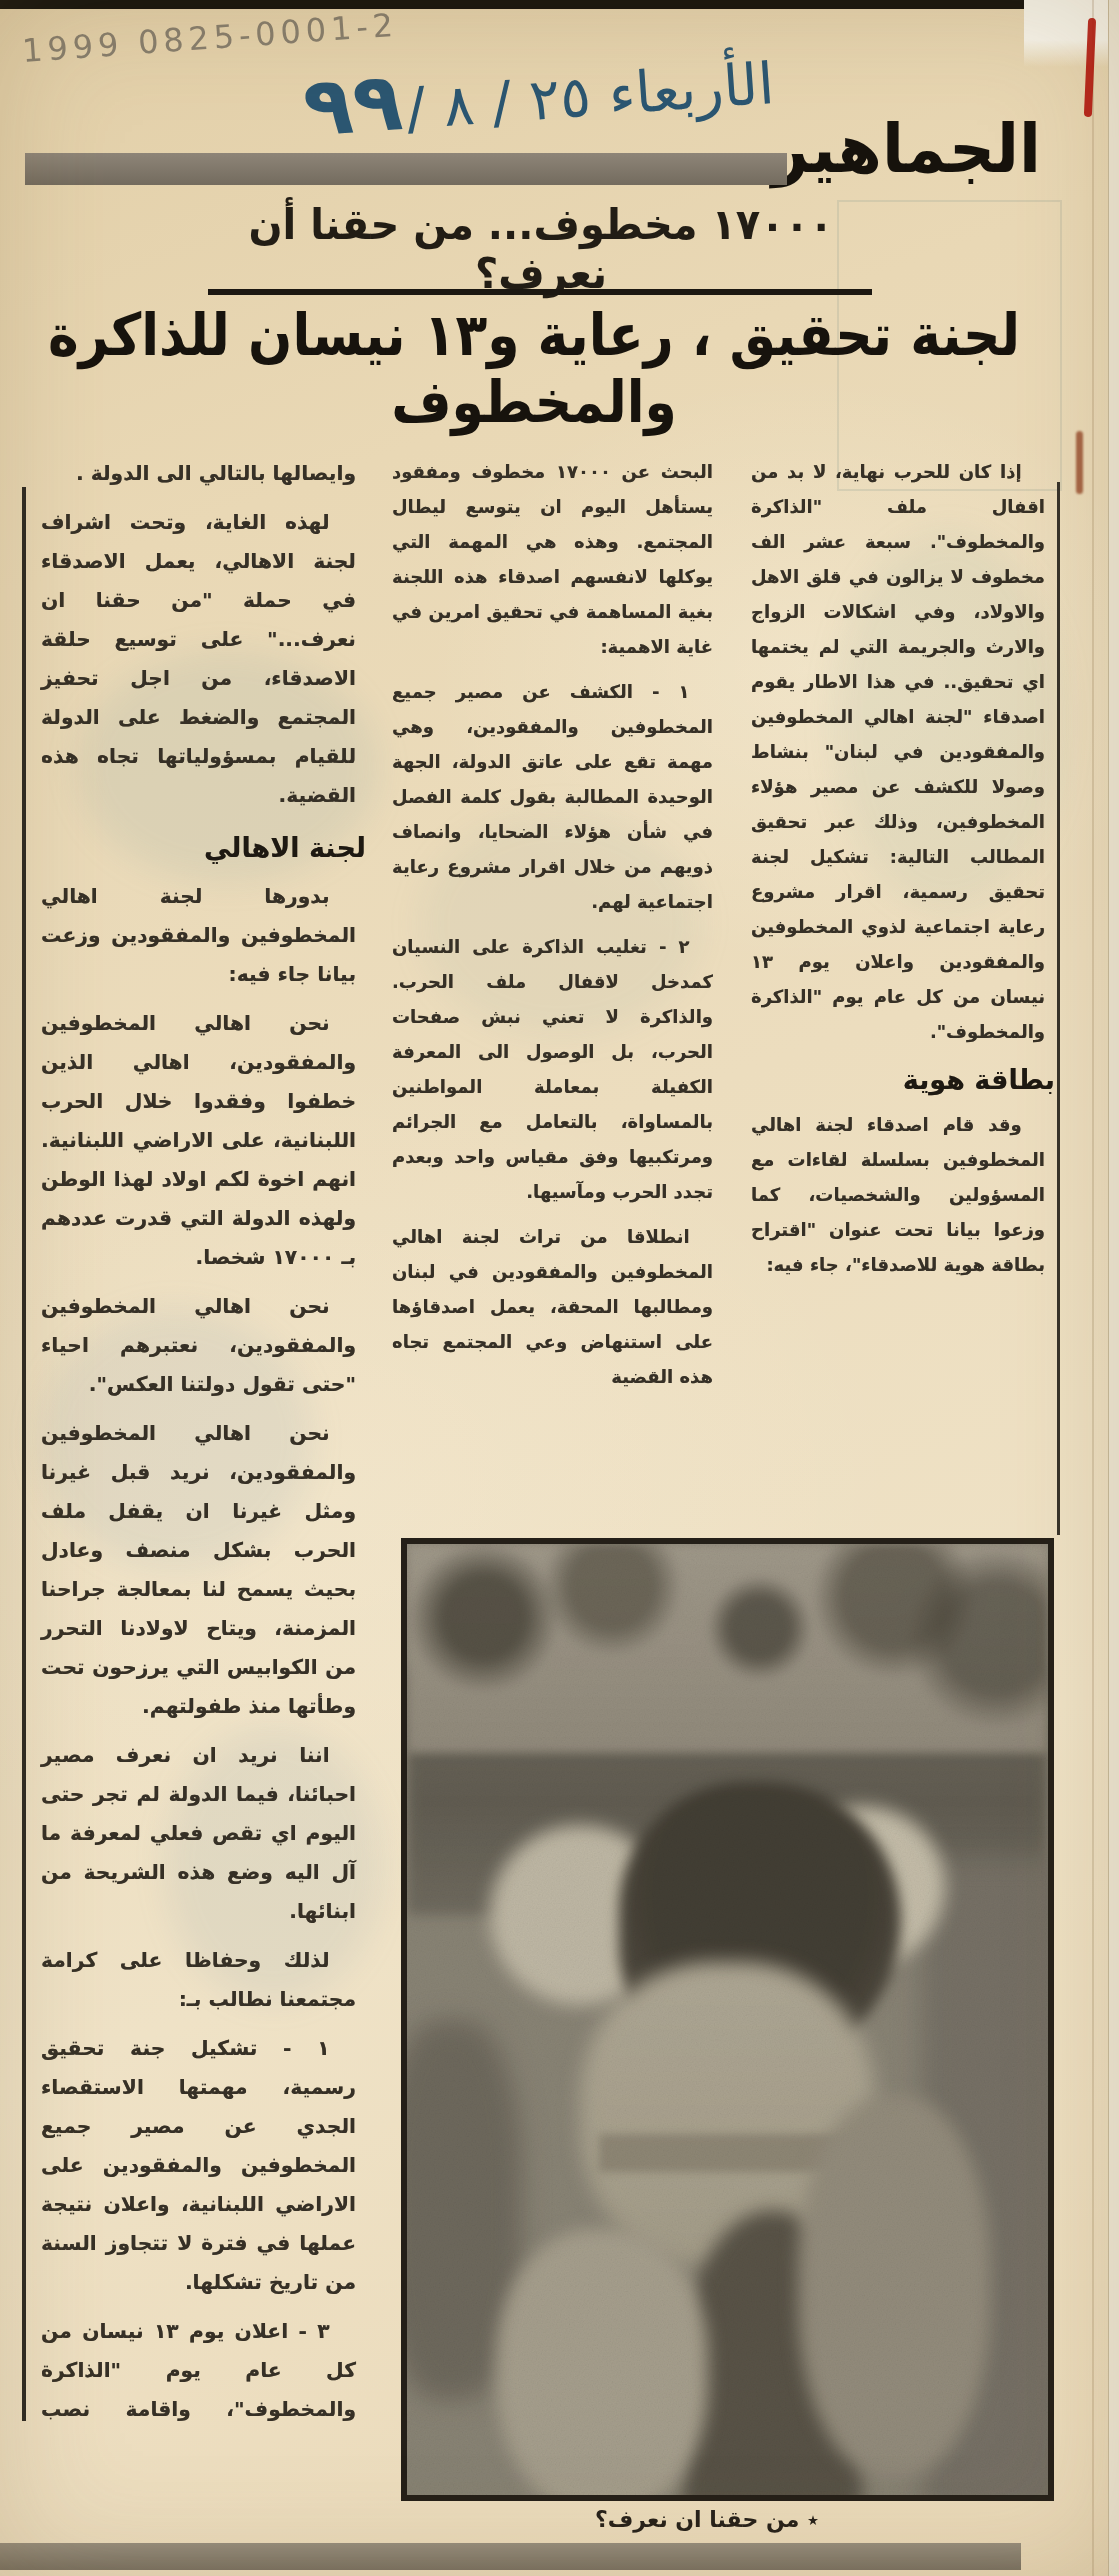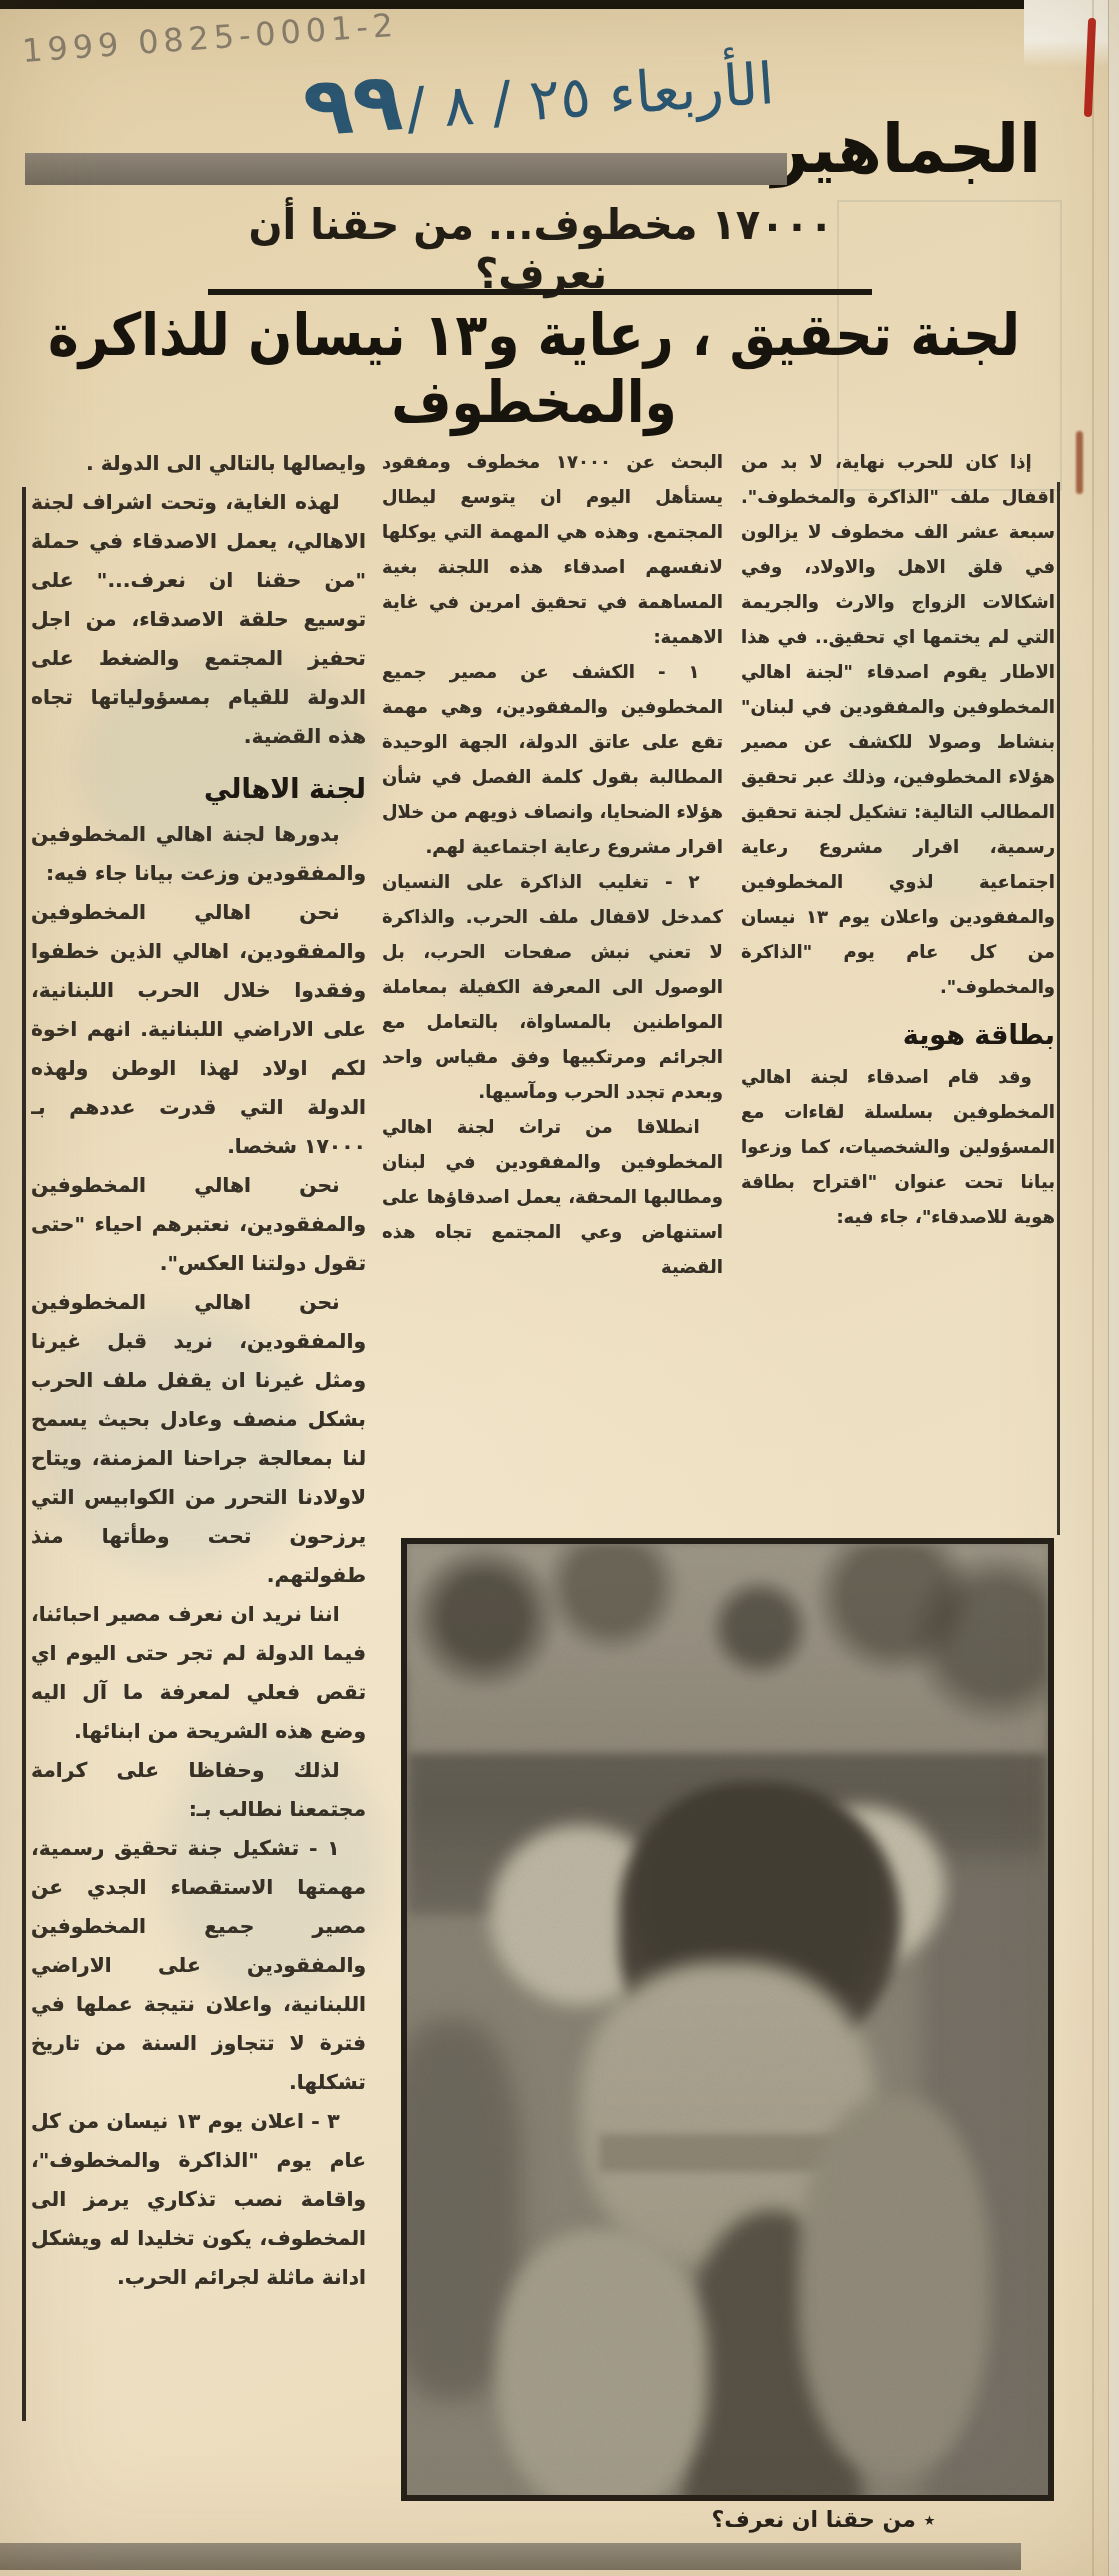--- a/index.html
+++ b/index.html
@@ -40,21 +40,21 @@
   .masthead-bar{position:absolute;left:25px;top:153px;width:762px;height:31.5px;
     background:linear-gradient(180deg,#8e8578,#736b5e);}
   .kicker{position:absolute;left:195px;top:203px;width:692px;text-align:center;direction:rtl;
     font-size:40px;font-weight:bold;color:#221d15;transform:scaleY(1.06);}
   .thin-rule{position:absolute;left:208px;top:289px;width:664px;height:5.6px;background:#1c1812;}
   .main-headline{position:absolute;left:29px;top:308px;width:1010px;text-align:center;direction:rtl;
     font-size:52px;font-weight:bold;color:#17130d;letter-spacing:-0.7px;transform:scaleY(1.12);}
 
   .col{position:absolute;direction:rtl;text-align:justify;color:#363026;font-weight:bold;overflow:hidden;
     text-shadow:0 0 0.4px rgba(45,38,28,.55);}
-  .col .para{margin:0;text-indent:1.3em;}
+  .col .para{margin:10px;text-indent:1.3em;}
   .col .para.cont{text-indent:0;}
   .col .subhead{margin:12.6px 0 7px;font-size:27px;color:#1e1912;font-weight:bold;text-indent:0;}
   .col-right{left:741px;top:444px;width:314px;height:1089px;font-size:18px;line-height:35px;}
   .col-mid{left:382px;top:444px;width:341px;height:1092px;font-size:18px;line-height:35px;}
   .col-left{left:31px;top:444px;width:335px;height:1993px;font-size:20.3px;line-height:39px;}
 
   .rule-v{position:absolute;background:#37322a;}
   .rule-v-right{left:1057px;top:482px;width:2.8px;height:1053px;}
   .rule-v-left{left:22px;top:487px;width:3.5px;height:1934px;background:#2c2822;}
 
@@ -78,21 +78,21 @@
   .ph-head{left:33%;top:25%;width:44%;height:30%;border-radius:48% 52% 55% 45%;
     background:radial-gradient(ellipse at 50% 40%, #3d3931 0 55%, #4c473e 80%, #5a554a);filter:blur(6.3px);}
   .ph-torso{left:27%;top:44%;width:46%;height:32%;background:linear-gradient(180deg,#b5ae9c,#a9a28f);border-radius:45%;filter:blur(9.8px);}
   .ph-belt{left:30%;top:62%;width:40%;height:4%;background:rgba(120,113,98,.55);filter:blur(4.2px);}
   .ph-crotch{left:43%;top:70%;width:28%;height:32%;background:#555046;border-radius:50% 50% 0 0;filter:blur(9px);}
   .ph-legL{left:14%;top:72%;width:33%;height:30%;background:#aba493;border-radius:45%;filter:blur(8.4px);}
   .ph-legR{left:61%;top:58%;width:30%;height:40%;background:#968f80;border-radius:45%;filter:blur(8.4px);}
   .ph-tone{left:0;top:0;width:100%;height:100%;background:rgba(122,106,80,.10);}
   .grain{position:absolute;left:0;top:0;width:100%;height:100%;opacity:.5;mix-blend-mode:multiply;}
 
-  .photo-caption{position:absolute;left:595px;top:2507px;width:457px;direction:rtl;text-align:center;
+  .photo-caption{position:absolute;left:595px;top:2507px;width:457px;direction:rtl;text-align:left;
     font-size:22px;font-weight:bold;color:#26211a;}
   .bottom-bar{position:absolute;left:0;top:2543px;width:1021px;height:27px;
     background:linear-gradient(180deg,#968d7d,#7a7263);}
 </style>
 </head>
 <body>
 
 <div class="page">
   <div class="bleed-spot bs1"></div>
   <div class="bleed-spot bs2"></div>

